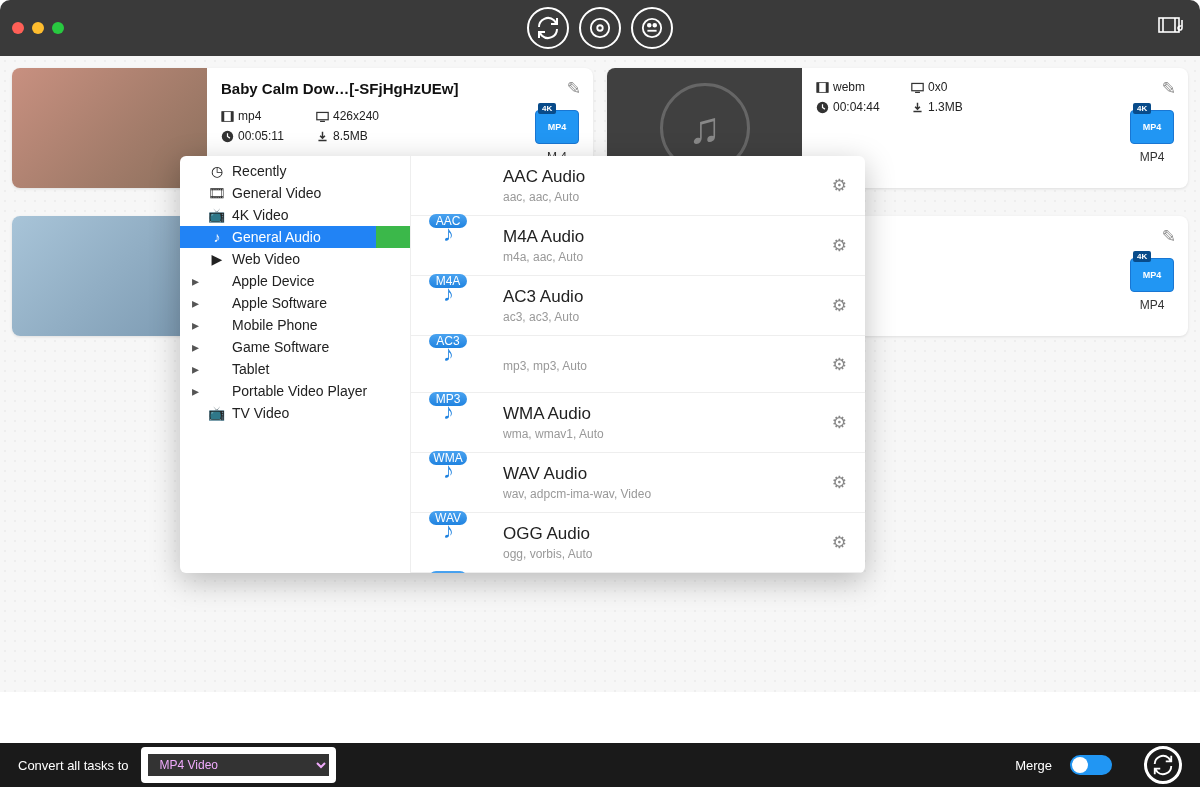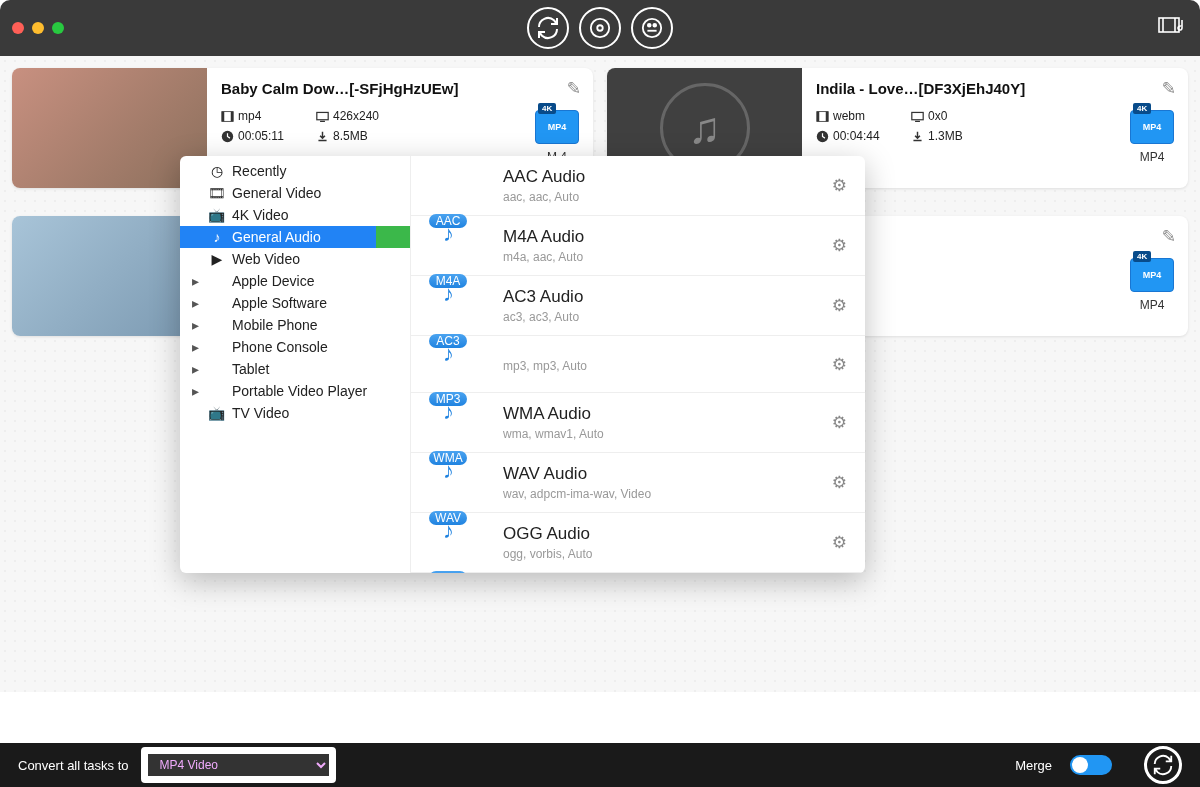--- a/index.html
+++ b/index.html
@@ -124,21 +124,20 @@
         <div class="fb-icon">MP4</div>
         <span class="fb-label">M  4</span>
       </div>
     </div>
       </div>
       <div class="card">
         <div class="thumb dark">
           <div class="music-circle">♫</div>
         </div>
     <div class="card-body">
-      <div class="card-title">Indila - Love…[DF3XjEhJ40Y]</div>
       <div class="pencil">✎</div>
       <div class="meta-grid">
         <div class="meta-item"><span class="ico"><svg viewBox="0 0 16 16" fill="currentColor">
                   <rect x="1" y="2" width="14" height="12" stroke="#333" fill="none"></rect>
                   <rect x="1" y="2" width="3" height="12" fill="#333"></rect>
                   <rect x="12" y="2" width="3" height="12" fill="#333"></rect>
                 </svg></span>webm</div>
         <div class="meta-item"><span class="ico"><svg viewBox="0 0 16 16" fill="none" stroke="currentColor" stroke-width="1.5">
                   <rect x="1" y="3" width="14" height="9"></rect>
                   <path d="M5 14h6"></path>
@@ -233,21 +232,21 @@
           <span>Apple Software</span>
         </div>
         <div class="dd-cat">
           <span class="caret">▸</span>
           <span class="cico"></span>
           <span>Mobile Phone</span>
         </div>
         <div class="dd-cat">
           <span class="caret">▸</span>
           <span class="cico"></span>
-          <span>Phone Console</span>
+          <span>Game Software</span>
         </div>
         <div class="dd-cat">
           <span class="caret">▸</span>
           <span class="cico"></span>
           <span>Tablet</span>
         </div>
         <div class="dd-cat">
           <span class="caret">▸</span>
           <span class="cico"></span>
           <span>Portable Video Player</span>

